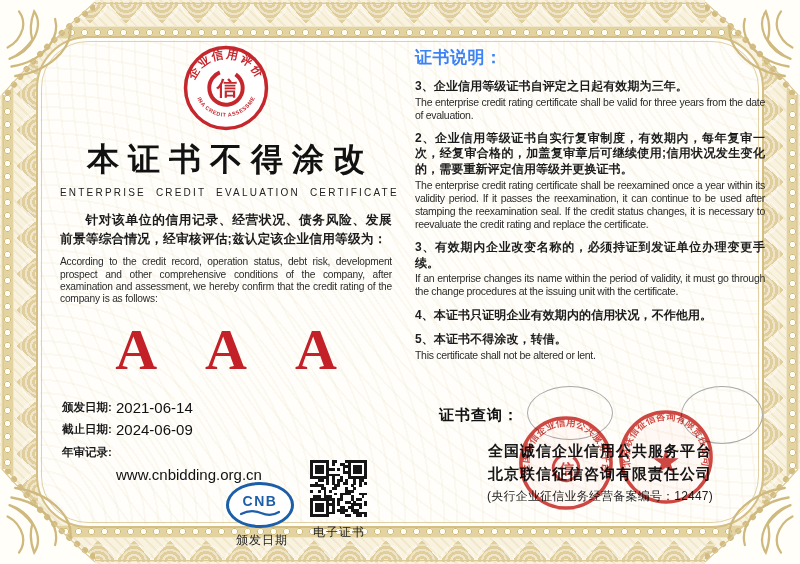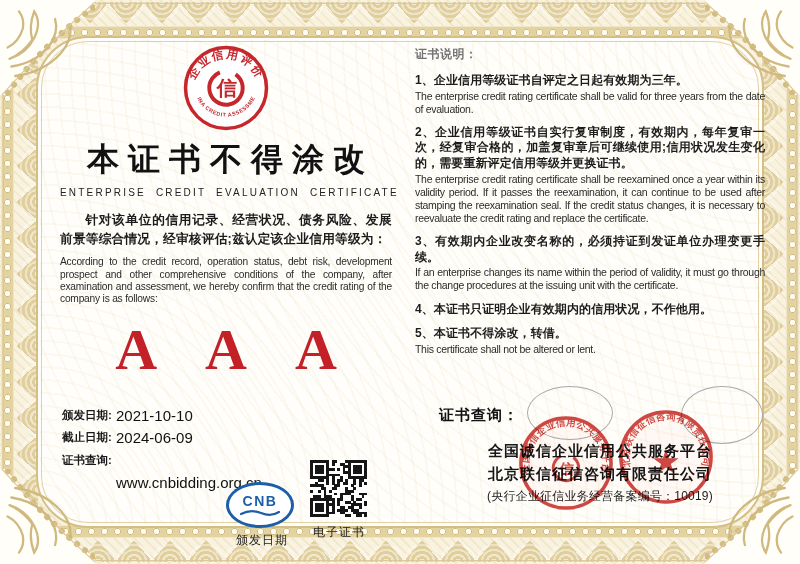--- a/index.html
+++ b/index.html
@@ -46,37 +46,37 @@
   .title{margin-top:6px;text-align:center;font-size:32px;font-weight:bold;color:#111;
          letter-spacing:9px;text-indent:9px;white-space:nowrap;}
   .subtitle{margin-top:5px;text-align:center;font-size:10px;color:#222;letter-spacing:2.2px;
             word-spacing:5px;white-space:nowrap;font-weight:500;}
   .company{margin-top:12px;text-align:center;font-size:24px;font-weight:bold;color:#d93a3c;letter-spacing:.5px;}
   .stmt-zh{margin-top:13px;font-size:12.7px;font-weight:600;color:#1c1c1c;line-height:1.5;
            text-indent:2em;text-align:justify;letter-spacing:.2px;}
   .stmt-en{margin-top:7px;font-size:10.2px;color:#2b2b2b;line-height:1.22;text-align:justify;letter-spacing:-.2px;}
   .rating{margin-top:10px;text-align:center;font-family:"Liberation Serif","DejaVu Serif",serif;
           font-size:58px;font-weight:bold;color:#c32027;letter-spacing:48px;text-indent:48px;white-space:nowrap;}
-  .meta{position:absolute;top:360px;left:2px;width:330px;}
+  .meta{position:absolute;top:352px;left:2px;width:330px;}
   .meta-row{height:22.5px;display:flex;align-items:center;}
   .mlabel{display:inline-block;width:54px;font-size:11.5px;color:#1a1a1a;font-weight:600;flex:none;}
   .mvalue{font-size:15px;color:#111;}
   .meta-row.indent{padding-left:54px;}
   .badges{position:absolute;top:416px;left:0;width:332px;height:84px;}
   .cnb{position:absolute;left:166px;top:22px;width:62px;height:40px;border:3.5px solid #1c5fa8;
        border-radius:50%;display:flex;flex-direction:column;align-items:center;justify-content:center;background:#fff;}
   .cnb-text{font-size:14px;font-weight:bold;color:#1c5fa8;letter-spacing:1.5px;line-height:1;}
   .cnb-label{position:absolute;left:152px;top:72px;width:100px;text-align:center;font-size:12px;color:#222;letter-spacing:1px;}
   .qr{position:absolute;left:250px;top:0;width:57px;height:57px;background:#fff;}
   .qr i{position:absolute;width:2.9px;height:2.9px;background:#161616;}
   .qr-label{position:absolute;left:244px;top:64px;width:70px;text-align:center;font-size:12px;color:#222;letter-spacing:1px;}
 
   
   .right-col{position:absolute;left:415px;top:44px;width:350px;z-index:4;}
-  .rc-heading{font-size:12px;font-weight:bold;color:#737373;margin:2px 0 10px 0;letter-spacing:.5px;}
+  .rc-heading{font-size:17px;font-weight:bold;color:#3b82f6;margin:2px 0 10px 0;letter-spacing:.5px;}
   .item{margin-bottom:9px;}
   .item-zh{font-size:12px;font-weight:600;color:#1c1c1c;line-height:1.3;letter-spacing:.1px;text-align:justify;}
   .item-en{font-size:10.5px;color:#2b2b2b;line-height:1.25;letter-spacing:-.3px;text-align:justify;margin-top:1px;}
   .review{position:absolute;left:0;top:340px;width:350px;height:180px;}
   .review-label{position:absolute;left:24px;top:22px;font-size:15px;font-weight:bold;color:#111;letter-spacing:1px;}
   .review-ellipse{position:absolute;border:1px solid #a9a9a9;border-radius:50%;background:transparent;}
   .e1{left:112px;top:2px;width:84px;height:52px;}
   .e2{left:266px;top:2px;width:80px;height:56px;}
   .issuer{position:absolute;left:20px;top:56px;width:330px;text-align:center;z-index:1;}
   .issuer-main{font-size:15px;font-weight:600;color:#161616;letter-spacing:1px;line-height:1.5;}
@@ -168,28 +168,28 @@
 
     <div class="title">本证书不得涂改</div>
     <div class="subtitle">ENTERPRISE CREDIT EVALUATION CERTIFICATE</div>
     <div class="stmt-zh">针对该单位的信用记录、经营状况、债务风险、发展前景等综合情况，经审核评估;兹认定该企业信用等级为：</div>
     <div class="stmt-en">According to the credit record, operation status, debt risk, development prospect and other comprehensive conditions of the company, after examination and assessment, we hereby confirm that the credit rating of the company is as follows:</div>
     <div class="rating">AAA</div>
 
     <div class="meta">
       <div class="meta-row">
         <span class="mlabel">颁发日期:</span>
-        <span class="mvalue">2021-10-10</span>
+        <span class="mvalue">2021-06-14</span>
       </div>
       <div class="meta-row">
         <span class="mlabel">截止日期:</span>
         <span class="mvalue">2024-06-09</span>
       </div>
       <div class="meta-row">
-        <span class="mlabel">证书查询:</span>
+        <span class="mlabel">年审记录:</span>
       </div>
       <div class="meta-row indent">
         <span class="mvalue">www.cnbidding.org.cn</span>
       </div>
     </div>
 
     <div class="badges">
       <div class="cnb">
         <span class="cnb-text">CNB</span>
         <svg width="44" height="9" viewBox="0 0 44 9">
@@ -427,21 +427,21 @@
           <i style="left:54.3px;top:54.3px"></i>
         </div>
       <div class="qr-label">电子证书</div>
     </div>
   </div>
 
   <div class="right-col">
     <div class="rc-heading">证书说明：</div>
 
     <div class="item">
-      <div class="item-zh">1、企业信用等级证书自评定之日起有效期为三年。</div>
+      <div class="item-zh">3、企业信用等级证书自评定之日起有效期为三年。</div>
       <div class="item-en">The enterprise credit rating certificate shall be valid for three years from the date of evaluation.</div>
     </div>
     <div class="item">
       <div class="item-zh">2、企业信用等级证书自实行复审制度，有效期内，每年复审一次，经复审合格的，加盖复审章后可继续使用;信用状况发生变化的，需要重新评定信用等级并更换证书。</div>
       <div class="item-en">The enterprise credit rating certificate shall be reexamined once a year within its validity period. If it passes the reexamination, it can continue to be used after stamping the reexamination seal. If the credit status changes, it is necessary to reevaluate the credit rating and replace the certificate.</div>
     </div>
     <div class="item">
       <div class="item-zh">3、有效期内企业改变名称的，必须持证到发证单位办理变更手续。</div>
       <div class="item-en">If an enterprise changes its name within the period of validity, it must go through the change procedures at the issuing unit with the certificate.</div>
     </div>
@@ -454,21 +454,21 @@
     </div>
 
     <div class="review">
       <div class="review-label">证书查询：</div>
       <div class="review-ellipse e1"></div>
       <div class="review-ellipse e2"></div>
 
       <div class="issuer">
         <div class="issuer-main">全国诚信企业信用公共服务平台</div>
         <div class="issuer-main">北京联信征信咨询有限责任公司</div>
-        <div class="issuer-sub">(央行企业征信业务经营备案编号：10019)</div>
+        <div class="issuer-sub">(央行企业征信业务经营备案编号：12447)</div>
       </div>
 
       <svg class="seal s1" viewBox="0 0 100 100">
         <circle cx="50" cy="50" r="46" fill="rgba(255,70,60,0.03)" stroke="#c9342e" stroke-width="3.6"></circle>
         <path id="sealArcA" d="M14,62 A38,38 0 1 1 86,62" fill="none"></path>
         <text font-size="9.5" fill="#c9342e" font-weight="bold" letter-spacing="0.5">
           <textPath href="#sealArcA" startOffset="50%" text-anchor="middle">全国诚信企业信用公共服务平台</textPath>
         </text>
         <circle cx="50" cy="55" r="13" fill="none" stroke="#c9342e" stroke-width="3" stroke-dasharray="68 14" transform="rotate(-55 50 55)"></circle>
         <text x="50.5" y="61" font-size="15" font-weight="bold" fill="#c9342e" text-anchor="middle">信</text>

